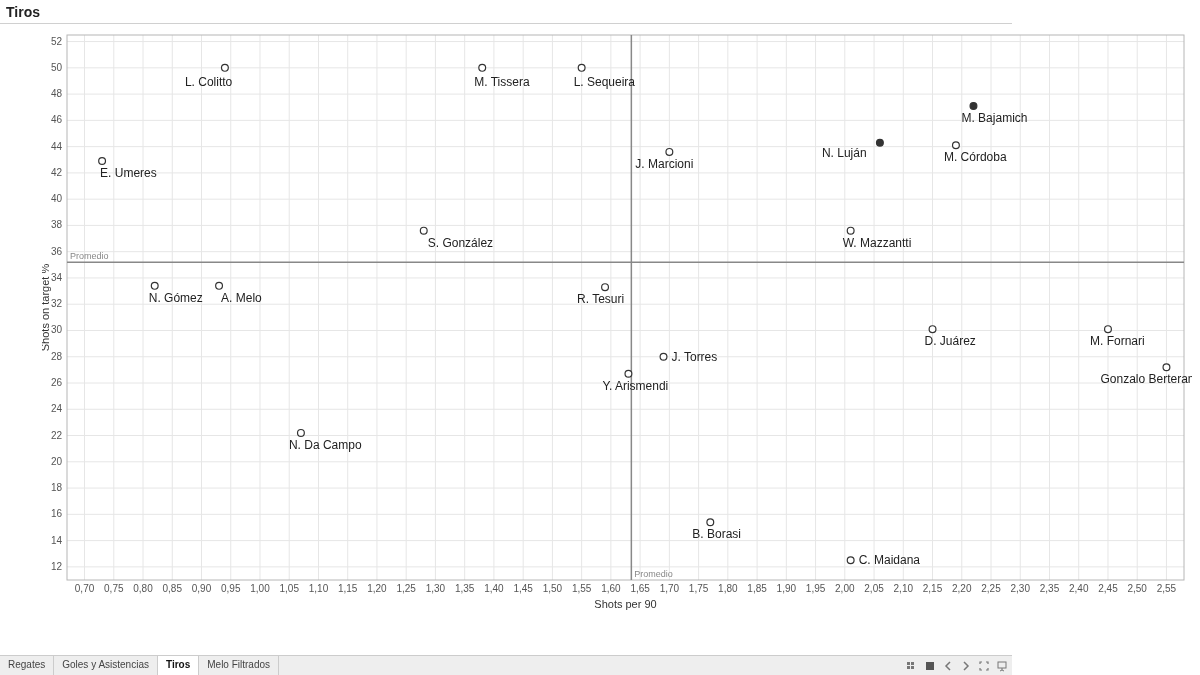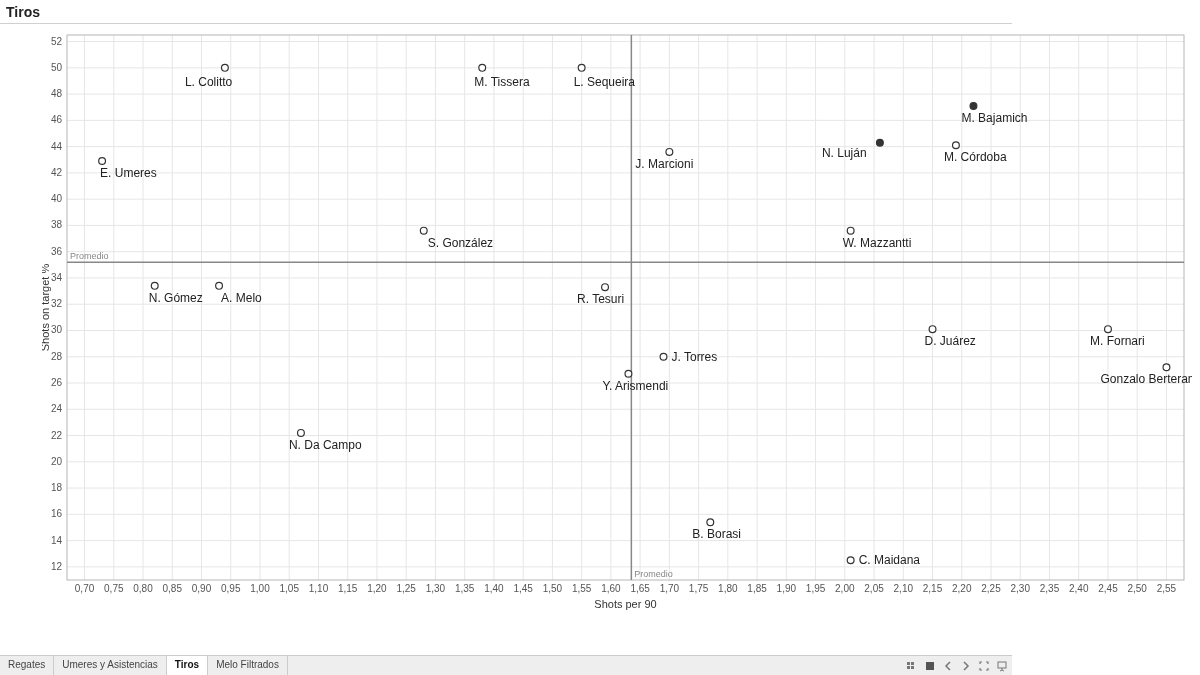--- a/index.html
+++ b/index.html
@@ -301,21 +301,21 @@
         <text x="919.4659685863876" y="91.91566265060243" class="pt-label">M. Bajamich</text>
         <circle cx="1065.973821989529" cy="299.16867469879514" r="3.4" class="pt"></circle>
         <text x="1047.973821989529" y="315.16867469879514" class="pt-label">M. Fornari</text>
         <circle cx="1124.4554973821987" cy="337.2530120481928" r="3.4" class="pt"></circle>
         <text x="1058.4554973821987" y="353.2530120481928" class="pt-label">Gonzalo Berterame</text>
       </svg>
   </div>
 
   <div class="tabs" id="tabs-container">
       <div class="tab">Regates</div>
-      <div class="tab">Umeres y Asistencias</div>
+      <div class="tab">Goles y Asistencias</div>
       <div class="tab active">Tiros</div>
       <div class="tab">Melo Filtrados</div>
     </div>
 
   <div class="toolbar">
     <span class="tb-icon">
       <svg viewBox="0 0 12 12">
           <rect x="1" y="2" width="3" height="3" fill="#777"></rect>
           <rect x="5" y="2" width="3" height="3" fill="#777"></rect>
           <rect x="1" y="6" width="3" height="3" fill="#777"></rect>

